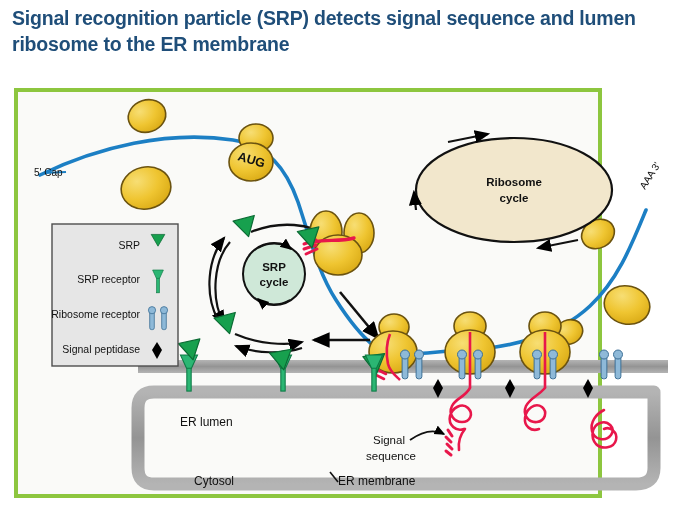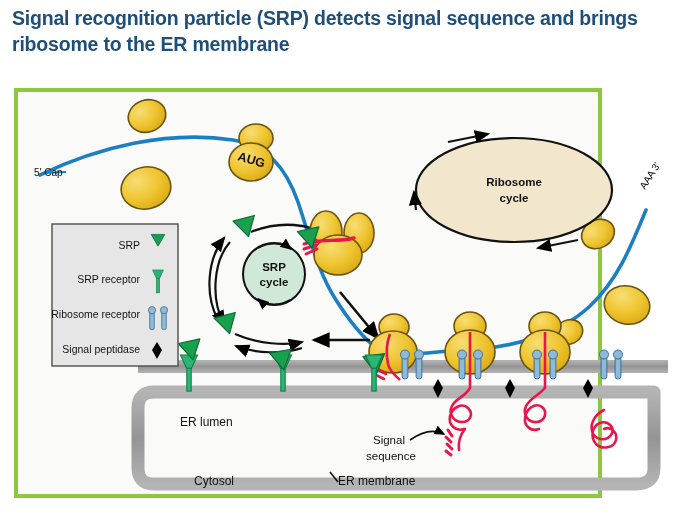--- a/index.html
+++ b/index.html
@@ -16,21 +16,21 @@
   #figure-frame{
     position:absolute;left:14px;top:88px;width:588px;height:410px;
     border:4px solid #8DC63F;background:#FAFAF8;box-sizing:border-box;
   }
   #figure-svg{position:absolute;left:0;top:0;}
   .lbl{font-family:"Liberation Sans", sans-serif;fill:#111;}
 </style>
 </head>
 <body>
 
-<div id="slide-title">Signal recognition particle (SRP) detects signal sequence and brings ribosome to the ER membrane</div>
+<div id="slide-title">Signal recognition particle (SRP) detects signal sequence and lumen ribosome to the ER membrane</div>
 
 <div id="figure-frame">
   <svg id="figure-svg" width="650" height="402" viewBox="0 0 650 402">
     <defs>
       <radialGradient id="ribG" cx="35%" cy="30%" r="78%">
         <stop offset="0%" stop-color="#F7DE74"></stop>
         <stop offset="55%" stop-color="#EFC531"></stop>
         <stop offset="100%" stop-color="#D9A914"></stop>
       </radialGradient>
       <linearGradient id="memG" x1="0" y1="0" x2="0" y2="1">

